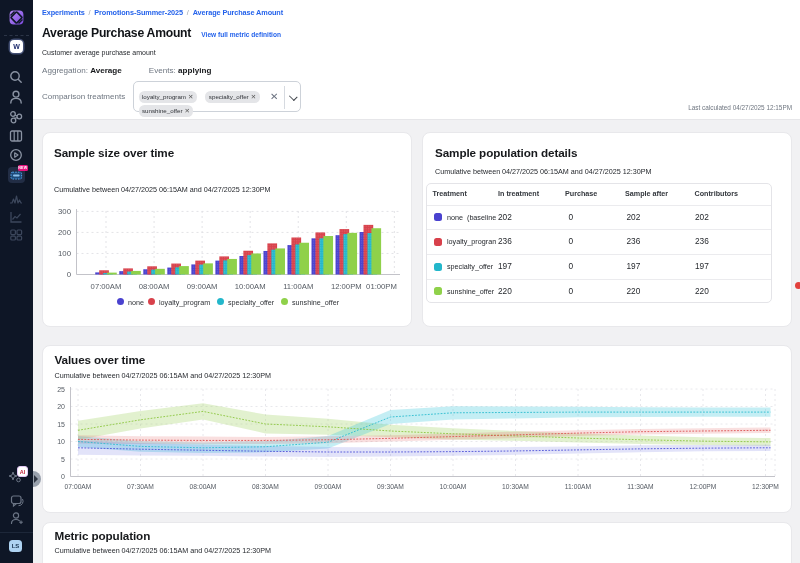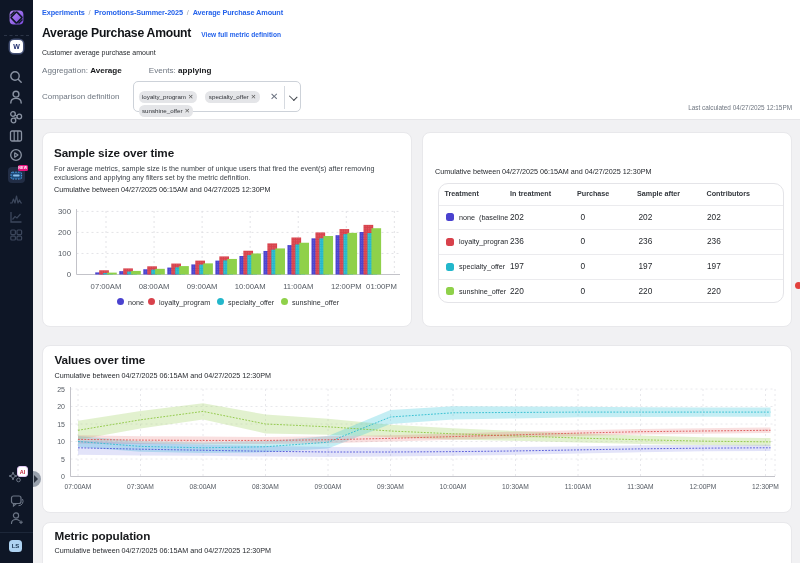--- a/index.html
+++ b/index.html
@@ -101,34 +101,33 @@
 </div>
 
 <div style="position:absolute;left:33px;top:471px;width:8px;height:16px;border-radius:0 8px 8px 0;background:#98a0ac;z-index:6"></div>
 <div style="position:absolute;left:34px;top:475px;width:0;height:0;border-left:4.5px solid #2e3542;border-top:4px solid transparent;border-bottom:4px solid transparent;z-index:7"></div>
 
 <div id="header">
 <div class="abs" style="left:9px;top:8px;font-size:7.3px;font-weight:700;letter-spacing:-0.1px"><span class="blue">Experiments</span><span style="color:#9aa1ab;font-weight:400"> &nbsp;/&nbsp; </span><span class="blue">Promotions-Summer-2025</span><span style="color:#9aa1ab;font-weight:400"> &nbsp;/&nbsp; </span><span class="blue">Average Purchase Amount</span></div>
 <div class="abs" style="left:9px;top:26px;font-size:12.2px;font-weight:700;color:#111418;letter-spacing:-0.25px">Average Purchase Amount <span class="blue" style="font-size:6.6px;font-weight:700;margin-left:7px;letter-spacing:0">View full metric definition</span></div>
 <div class="abs" style="left:9px;top:49px;font-size:7px;color:#25282d">Customer average purchase amount</div>
 <div class="abs" style="left:9px;top:65.5px;font-size:8.1px;color:#6e7680">Aggregation: <span style="color:#16181b;font-weight:700">Average</span><span style="margin-left:27px">Events:</span> <span style="color:#16181b;font-weight:700">applying</span></div>
-<div class="abs" style="left:9px;top:92px;font-size:8px;color:#6e7680">Comparison definition</div>
+<div class="abs" style="left:9px;top:92px;font-size:8px;color:#6e7680">Comparison treatments</div>
 <div class="abs" style="left:99.5px;top:80.5px;width:168px;height:31.5px;border:1px solid #cdd2d9;border-radius:5px;background:#fff">
   <div style="position:absolute;left:5px;top:3px"><span class="chip">loyalty_program<span class="x">✕</span></span> <span class="chip" style="margin-left:4px">specialty_offer<span class="x">✕</span></span></div>
   <div style="position:absolute;left:5px;top:17px"><span class="chip">sunshine_offer<span class="x">✕</span></span></div>
   <div style="position:absolute;left:136.5px;top:9px;font-size:10px;color:#6b7280">✕</div>
   <div style="position:absolute;left:150px;top:4px;height:23px;border-left:1px solid #d6dae0"></div>
   <div style="position:absolute;left:156.5px;top:11.5px;width:6.5px;height:6.5px;border-right:1.3px solid #3a3f46;border-bottom:1.3px solid #3a3f46;transform:rotate(45deg) scale(1,.75)"></div>
 </div>
 <div class="abs" style="left:459px;top:103.5px;width:300px;text-align:right;font-size:6.4px;color:#6f7680">Last calculated 04/27/2025 12:15PM</div>
 </div>
 
 <div class="card" style="left:41.5px;top:131.7px;width:370px;height:195px">
   <div class="ctitle" style="position:absolute;left:11.5px;top:13px">Sample size over time</div>
-  <div class="csub" style="position:absolute;left:11.5px;top:31.5px;width:349px;line-height:9.3px">For average metrics, sample size is the number of unique users that fired the event(s) after removing exclusions and applying any filters set by the metric definition.</div>
   <div class="csub" style="position:absolute;left:11.5px;top:52.5px;color:#25282d">Cumulative between 04/27/2025 06:15AM and 04/27/2025 12:30PM</div>
 </div>
 <svg style="position:absolute;left:44px;top:204px" width="366" height="102" viewBox="0 0 366 102">
 <defs>
       <pattern id="dots" width="2.4" height="2.4" patternUnits="userSpaceOnUse">
         <circle cx="0.7" cy="0.7" r="0.55" fill="#ffffff" fill-opacity="0.28"></circle>
       </pattern>
     </defs>
 <line x1="32.5" y1="49.47" x2="356" y2="49.47" stroke="#e0e0e4" stroke-width="0.9" stroke-dasharray="2,3"></line>
 <line x1="32.5" y1="28.44" x2="356" y2="28.44" stroke="#e0e0e4" stroke-width="0.9" stroke-dasharray="2,3"></line>
@@ -237,22 +236,23 @@
 <rect x="323.46" y="29.07" width="9.7" height="41.43" fill="#23b7cb"></rect>
 <rect x="323.46" y="29.07" width="9.7" height="41.43" fill="url(#dots)"></rect>
 <rect x="327.41" y="24.23" width="9.7" height="46.27" fill="#8fd14a"></rect>
 </svg>
 <div class="leg" style="left:117px;top:297.5px"><i style="background:#4a42cf"></i>none</div>
 <div class="leg" style="left:148px;top:297.5px"><i style="background:#d8414b"></i>loyalty_program</div>
 <div class="leg" style="left:217px;top:297.5px"><i style="background:#23b7cb"></i>specialty_offer</div>
 <div class="leg" style="left:281px;top:297.5px"><i style="background:#8fd14a"></i>sunshine_offer</div>
 
 <div class="card" style="left:421.5px;top:131.7px;width:370.5px;height:195px">
+  <div class="ctitle" style="position:absolute;left:12.5px;top:13px">Sample population details</div>
   <div class="csub" style="position:absolute;left:12.5px;top:34px;color:#25282d">Cumulative between 04/27/2025 06:15AM and 04/27/2025 12:30PM</div>
-  <div style="position:absolute;left:15px;top:50px;width:346px;height:120.4px;border:1px solid #e4e4e8;border-radius:10px;overflow:hidden">
+  <div style="position:absolute;left:3px;top:50px;width:346px;height:120.4px;border:1px solid #e4e4e8;border-radius:5px;overflow:hidden">
     <div style="position:relative;height:21px">
       <span class="th" style="left:6px;top:5.5px">Treatment</span>
       <span class="th" style="left:71.5px;top:5.5px">In treatment</span>
       <span class="th" style="left:138.5px;top:5.5px">Purchase</span>
       <span class="th" style="left:198.5px;top:5.5px">Sample after</span>
       <span class="th" style="left:268px;top:5.5px">Contributors</span>
     </div>
 <div class="trow">
 <span class="sw" style="background:#4a42cf"></span>
         <span class="tname">none&nbsp;&nbsp;(baseline)</span>

